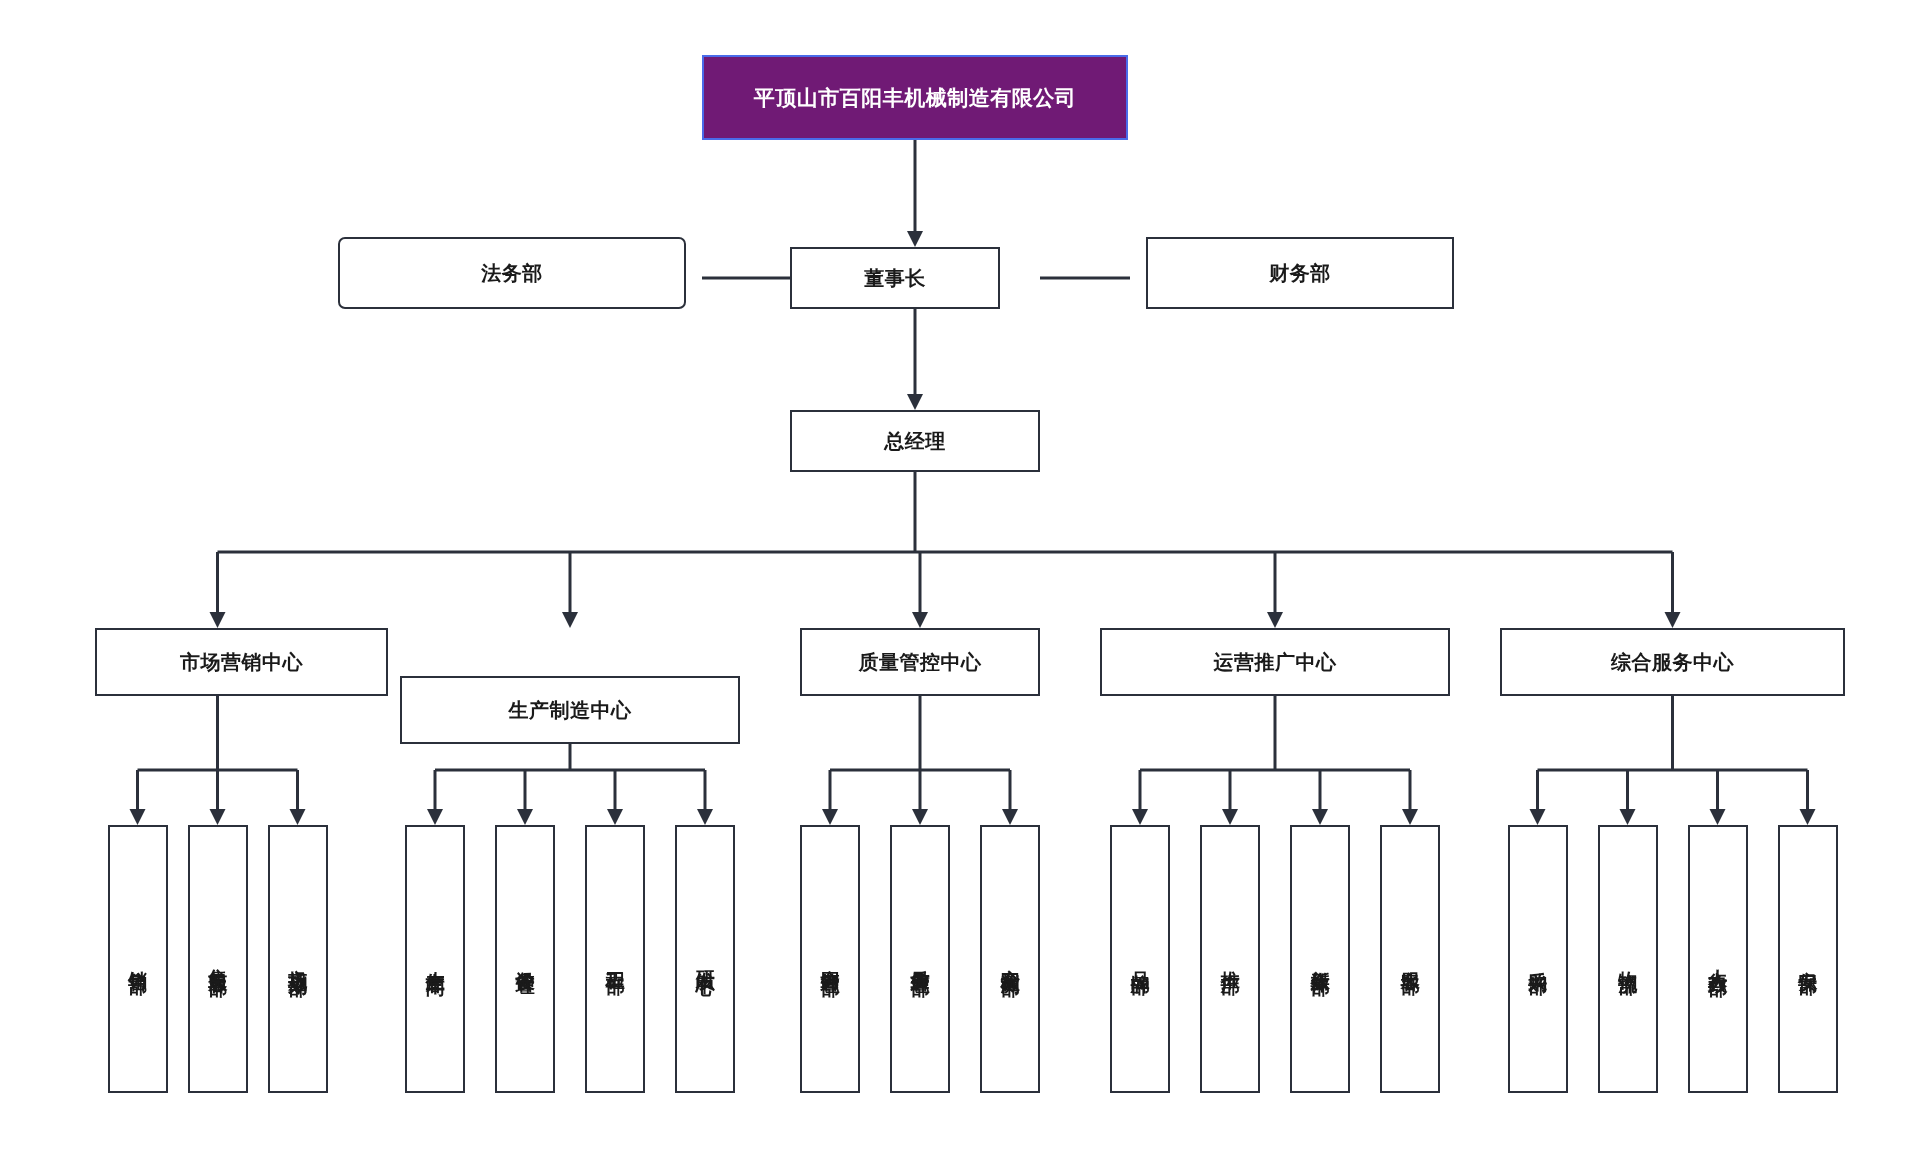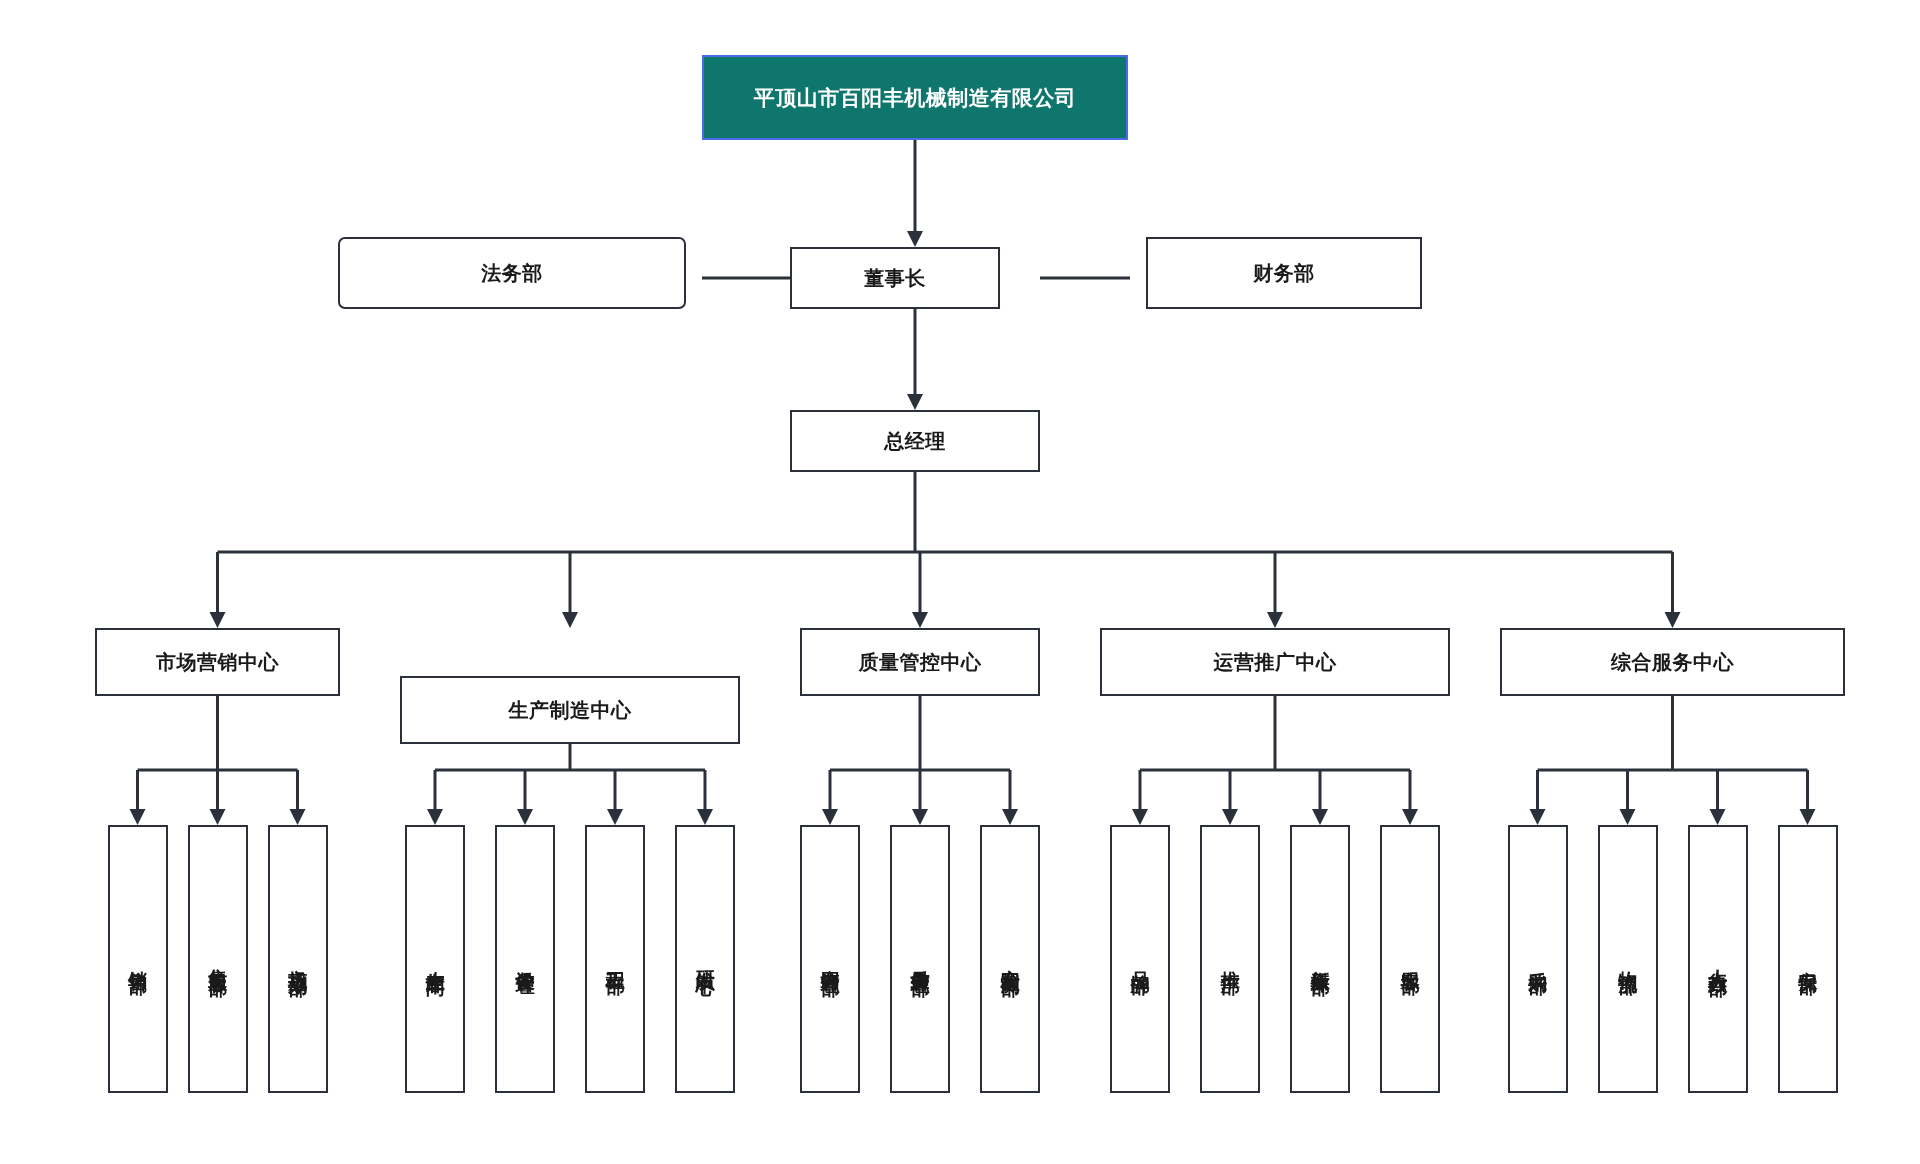--- a/index.html
+++ b/index.html
@@ -32,21 +32,21 @@
     background: #ffffff;
     display: flex;
     align-items: center;
     justify-content: center;
     text-align: center;
     color: #1a1a1a;
     font-weight: bold;
     letter-spacing: 0.5px;
   }
   .node-root {
-    background: #0f766e;
+    background: #701a75;
     border-color: #4a6cea;
     color: #ffffff;
     font-size: 21px;
   }
   .node-exec {
     font-size: 20px;
   }
   .node-center {
     font-size: 20px;
   }
@@ -138,27 +138,27 @@
   <div id="nodes">
       <div class="node node-root" style="left: 702px; top: 55px; width: 426px; height: 85px;">
         <span>平顶山市百阳丰机械制造有限公司</span>
       </div>
       <div class="node node-exec" style="left: 790px; top: 247px; width: 210px; height: 62px;">
         <span>董事长</span>
       </div>
       <div class="node node-exec" style="left: 338px; top: 237px; width: 348px; height: 72px; border-radius: 7px;">
         <span>法务部</span>
       </div>
-      <div class="node node-exec" style="left: 1146px; top: 237px; width: 276px; height: 72px;">
+      <div class="node node-exec" style="left: 1146px; top: 237px; width: 308px; height: 72px;">
         <span>财务部</span>
       </div>
       <div class="node node-exec" style="left: 790px; top: 410px; width: 250px; height: 62px;">
         <span>总经理</span>
       </div>
-      <div class="node node-center" style="left: 95px; top: 628px; width: 245px; height: 68px; justify-content: center;">
+      <div class="node node-center" style="left: 95px; top: 628px; width: 293px; height: 68px; justify-content: center;">
         <span>市场营销中心</span>
       </div>
       <div class="node node-leaf" style="left: 107.5px; top: 825px; width: 60px; height: 268px;">
         <span class="vlabel">销售部</span>
       </div>
       <div class="node node-leaf" style="left: 187.5px; top: 825px; width: 60px; height: 268px;">
         <span class="vlabel">售前客服部</span>
       </div>
       <div class="node node-leaf" style="left: 267.5px; top: 825px; width: 60px; height: 268px;">
         <span class="vlabel">市场规划部</span>

